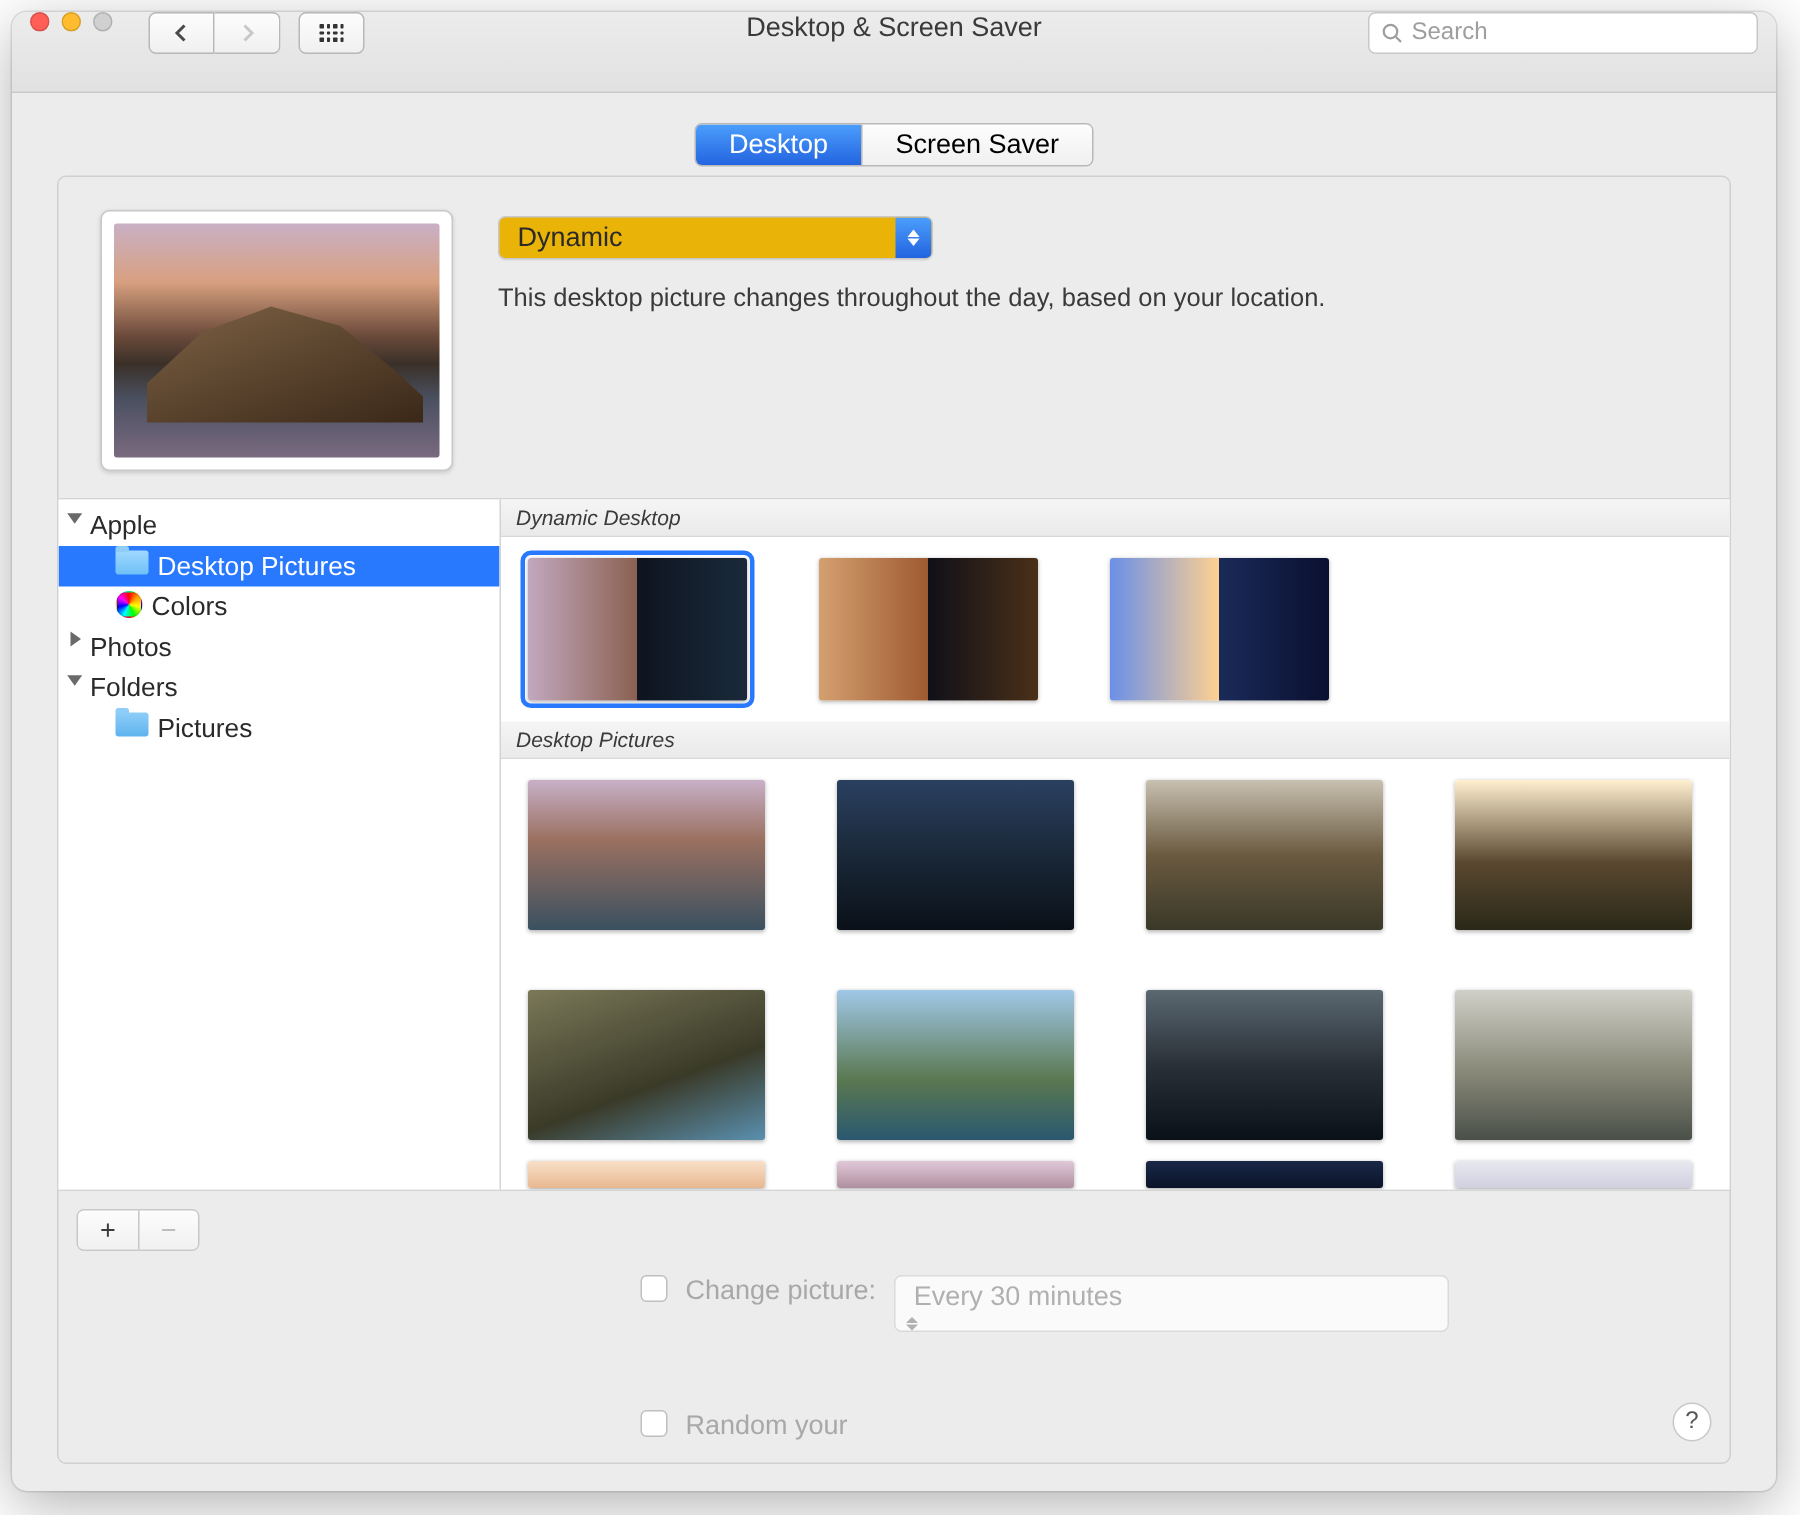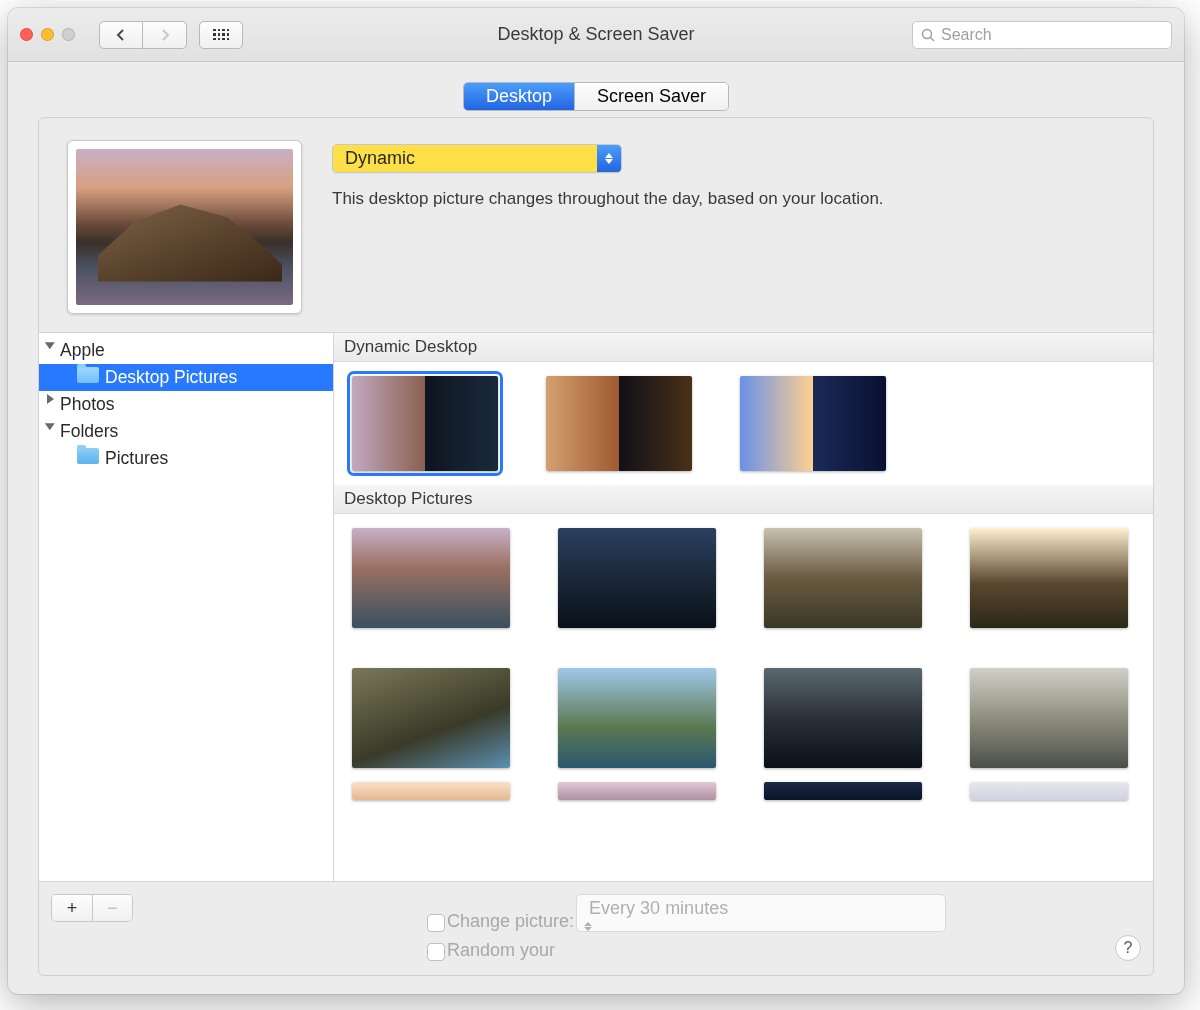--- a/index.html
+++ b/index.html
@@ -19,21 +19,21 @@
   box-shadow: 0 10px 40px rgba(0,0,0,0.3), 0 0 0 1px rgba(0,0,0,0.1);
   display: flex;
   flex-direction: column;
   overflow: hidden;
 }
 .titlebar {
   height: 54px;
   background: linear-gradient(#ececec, #e1e1e1);
   border-bottom: 1px solid #c8c8c8;
   display: flex;
-  align-items: center;
+  align-items: flex-start;
   padding: 0 12px;
   position: relative;
 }
 .traffic { display: flex; gap: 8px; }
 .traffic span { width: 13px; height: 13px; border-radius: 50%; border: 0.5px solid rgba(0,0,0,0.15); }
 .t-close { background: #ff5f57; }
 .t-min { background: #febc2e; }
 .t-max { background: #d0d0d0; }
 .nav-btns { display: flex; margin-left: 24px; }
 .nav-btn {
@@ -103,21 +103,21 @@
   position: relative; overflow: hidden;
 }
 .preview-img::before {
   content:''; position:absolute; left:10%; right:5%; top:30%; bottom:15%;
   background: linear-gradient(160deg,#816548,#3a2818);
   clip-path: polygon(0% 70%, 20% 30%, 45% 10%, 70% 25%, 90% 60%, 100% 80%, 100% 100%, 0% 100%);
 }
 .info { flex: 1; padding-top: 4px; }
 .wp-name { font-size: 20px; color: #2a2a2a; margin-bottom: 12px; }
 .dropdown {
-  display: flex; width: 290px; background: #fde047;
+  display: flex; width: 290px; background: #eab308;
   border: 1px solid #c8c8c8; border-radius: 5px; box-shadow: 0 1px 1px rgba(0,0,0,0.05);
   overflow: hidden;
 }
 .dropdown span {
   flex: 1; padding: 3px 12px; font-size: 18px; color: #2a2a2a;
 }
 .dropdown-arrows {
   width: 24px; background: linear-gradient(#4b9efc,#2364e0);
   display: flex; flex-direction: column; align-items: center; justify-content: center;
   gap: 1px;
@@ -158,21 +158,21 @@
 .sel .folder-icon { background: linear-gradient(#a0d8ff,#6ec0f7); }
 .color-icon {
   width: 18px; height: 18px; border-radius: 50%;
   background: conic-gradient(red,orange,yellow,lime,cyan,blue,magenta,red);
   border: 1px solid rgba(0,0,0,0.1);
 }
 
 .thumbs { flex: 1; background: #fff; overflow: hidden; display: flex; flex-direction: column; }
 .section-hdr {
   background: linear-gradient(#f5f5f5,#eaeaea); border-bottom: 1px solid #d8d8d8;
-  padding: 4px 10px; font-size: 17px; color: #3a3a3a;
+  padding: 4px 10px; font-size: 14px; color: #3a3a3a; font-style: italic;
 }
 .thumb-grid {
   display: flex; flex-wrap: wrap; gap: 40px 48px; padding: 14px 18px;
 }
 .thumb {
   width: 146px; height: 95px; border-radius: 2px;
   box-shadow: 0 1px 3px rgba(0,0,0,0.3);
 }
 .thumb.sel { outline: 3px solid #2979ff; outline-offset: 2px; }
 .grid2 .thumb { width: 158px; height: 100px; }
@@ -199,21 +199,21 @@
 .bottom {
   display: flex; align-items: flex-start; padding: 12px 12px 0; gap: 24px;
 }
 .pm-btns { display: flex; border: 1px solid #c8c8c8; border-radius: 5px; overflow: hidden; }
 .pm-btn {
   width: 40px; height: 26px; background: linear-gradient(#fdfdfd,#f0f0f0);
   display: flex; align-items: center; justify-content: center; font-size: 18px; color: #3a3a3a;
 }
 .pm-btn:last-child { border-left: 1px solid #c8c8c8; color: #bcbcbc; }
 .opts { margin-left: 270px; display: flex; flex-direction: column; gap: 8px; }
-.opt-row { display: flex; align-items: flex-end; gap: 2px; }
+.opt-row { display: flex; align-items: flex-start; gap: 12px; margin-top: 44px; }
 .chk {
   width: 18px; height: 18px; background: #fff; border: 1px solid #c0c0c0; border-radius: 4px;
 }
 .opt-label { font-size: 18px; color: #a8a8a8; }
 .interval {
   display: flex; width: 370px; background: #fafafa; border: 1px solid #dadada; border-radius: 5px; flex-direction: column;
 }
 .interval span { flex: 1; padding: 3px 12px; font-size: 18px; color: #b0b0b0; }
 .interval-arrows {
   width: 22px; display: flex; flex-direction: column; align-items: center; justify-content: center; gap: 1px;
@@ -306,20 +306,24 @@
       <div class="splitview">
 
         <div class="sidebar">
           <div class="tree-row">
             <span class="disclose open"></span>
             <span>Apple</span>
           </div>
           <div class="tree-row l1 sel">
             <span class="folder-icon"></span>
             <span>Desktop Pictures</span>
+          </div>
+          <div class="tree-row l1">
+            <span class="color-icon"></span>
+            <span>Colors</span>
           </div>
           <div class="tree-row">
             <span class="disclose"></span>
             <span>Photos</span>
           </div>
           <div class="tree-row">
             <span class="disclose open"></span>
             <span>Folders</span>
           </div>
           <div class="tree-row l1">

